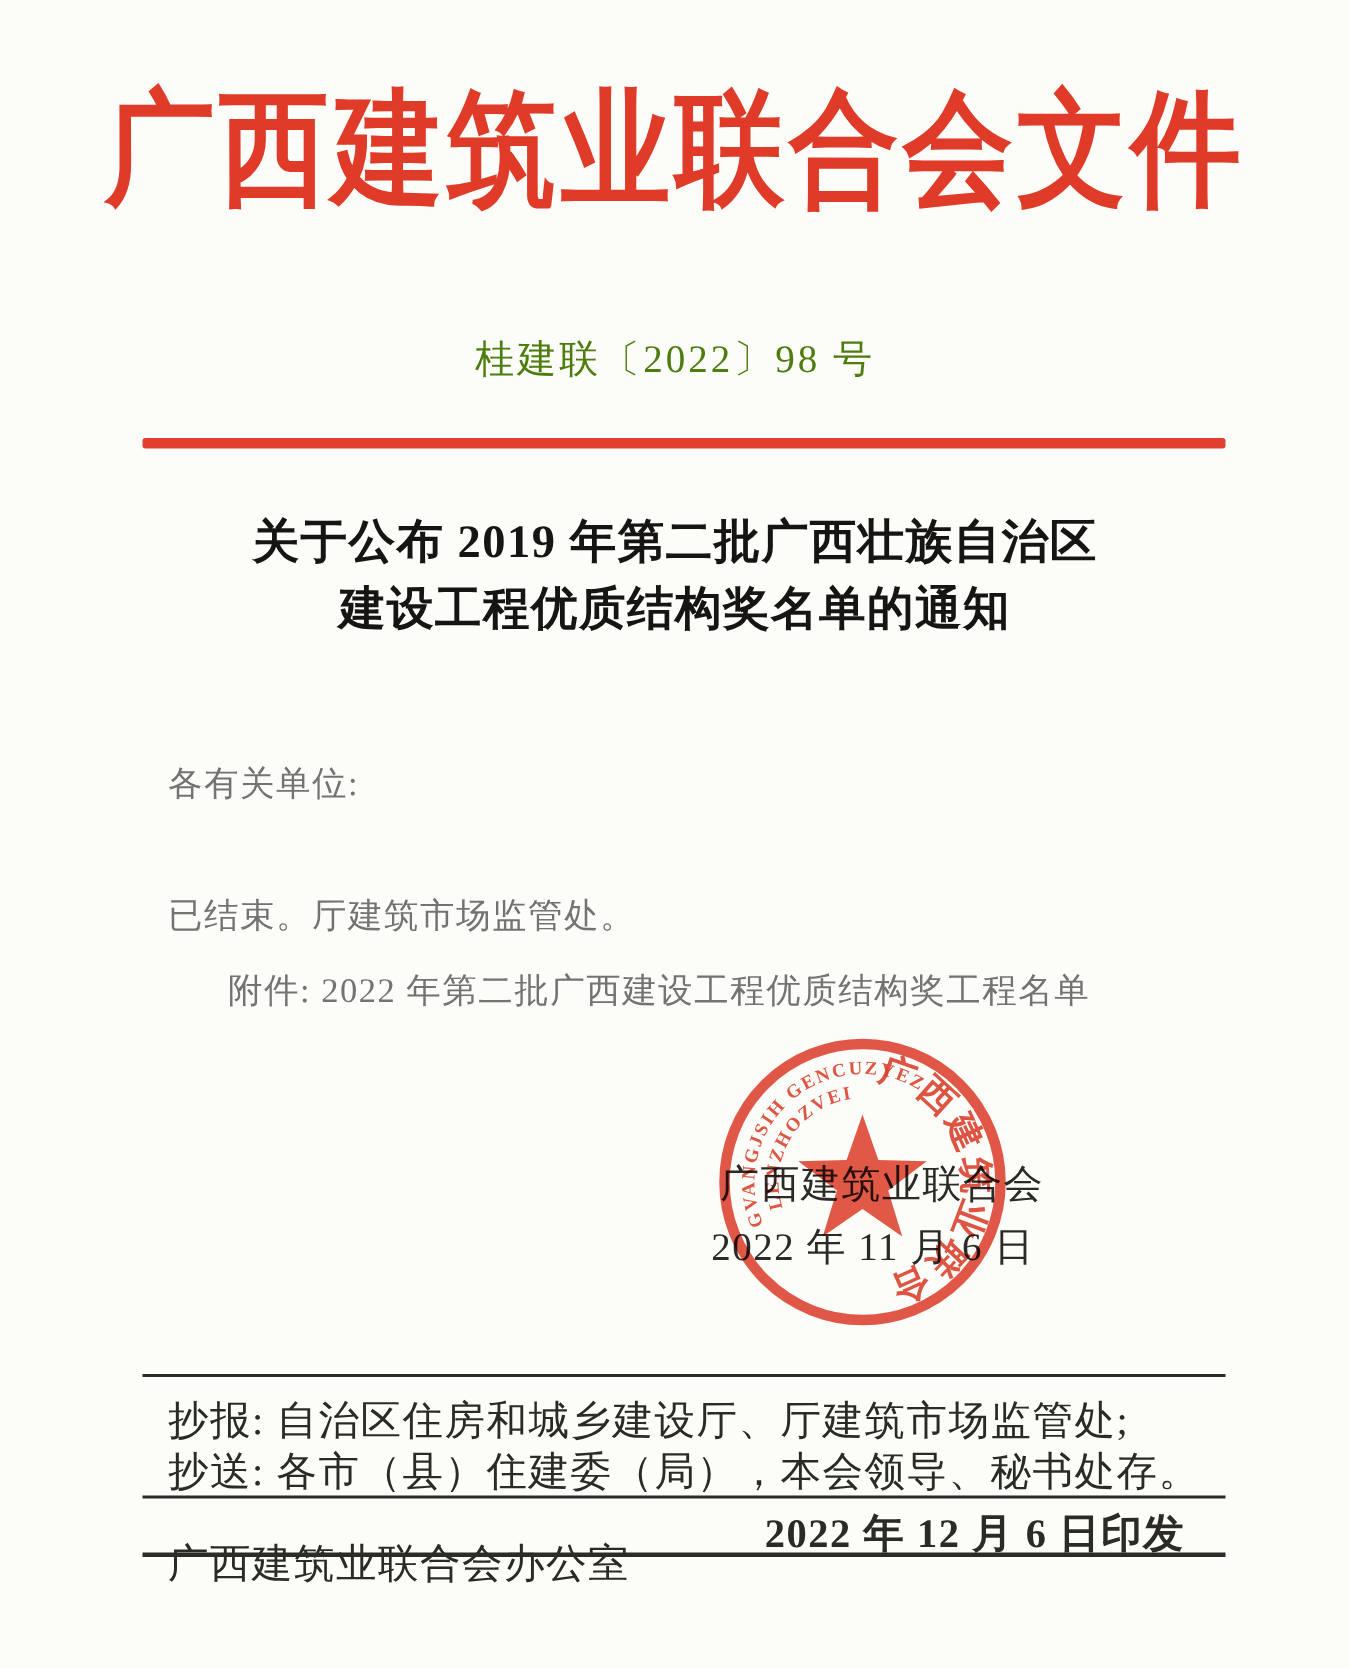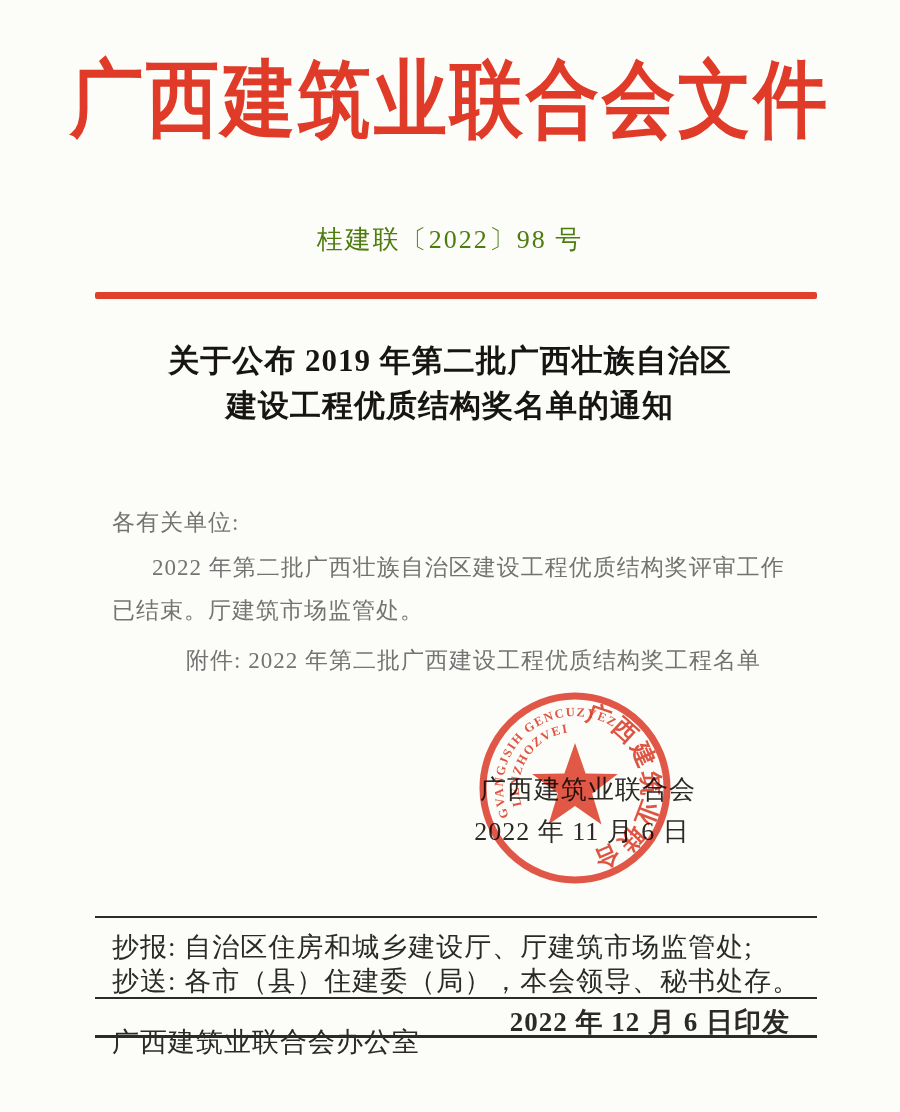--- a/index.html
+++ b/index.html
@@ -55,21 +55,21 @@
   .bodyline {
     position: absolute;
     font-size: 23px;
     letter-spacing: 1px;
     white-space: nowrap;
     color: #737373;
   }
   .salutation { top: 507px; left: 112px; }
   .para1 { top: 552px; left: 152px; }
   .para2 { top: 595px; left: 112px; }
-  .attach { top: 645px; left: 152px; margin-left: 34px; }
+  .attach { top: 645px; left: 152px; }
   .sig {
     position: absolute;
     text-align: center;
     font-size: 26px;
     letter-spacing: 1px;
     white-space: nowrap;
     color: #2b2a27;
   }
   .sig-org { top: 772px; left: 478px; width: 220px; }
   .sig-date { top: 814px; left: 472px; width: 220px; }
@@ -115,21 +115,20 @@
   <div class="docnum">桂建联〔2022〕98 号</div>
 
   <div class="red-rule"></div>
 
   <div class="notice-title">
     <div>关于公布 2019 年第二批广西壮族自治区</div>
     <div>建设工程优质结构奖名单的通知</div>
   </div>
 
   <div class="bodyline salutation">各有关单位:</div>
-  <div class="bodyline para1">2022 年第二批广西壮族自治区建设工程优质结构奖评审工作</div>
   <div class="bodyline para2">已结束。厅建筑市场监管处。</div>
   <div class="bodyline attach">附件: 2022 年第二批广西建设工程优质结构奖工程名单</div>
 
   <div class="sig sig-org">广西建筑业联合会</div>
   <div class="sig sig-date">2022 年 11 月 6 日</div>
 
   <svg class="seal" viewBox="0 0 210 210" aria-hidden="true">
     <defs>
       <path id="arcOuter" d="M 39.7 135.4 A 72 72 0 1 1 170.3 135.4" fill="none"></path>
       <path id="arcInner" d="M 52.4 124.2 A 56 56 0 0 1 114.7 49.9" fill="none"></path>

